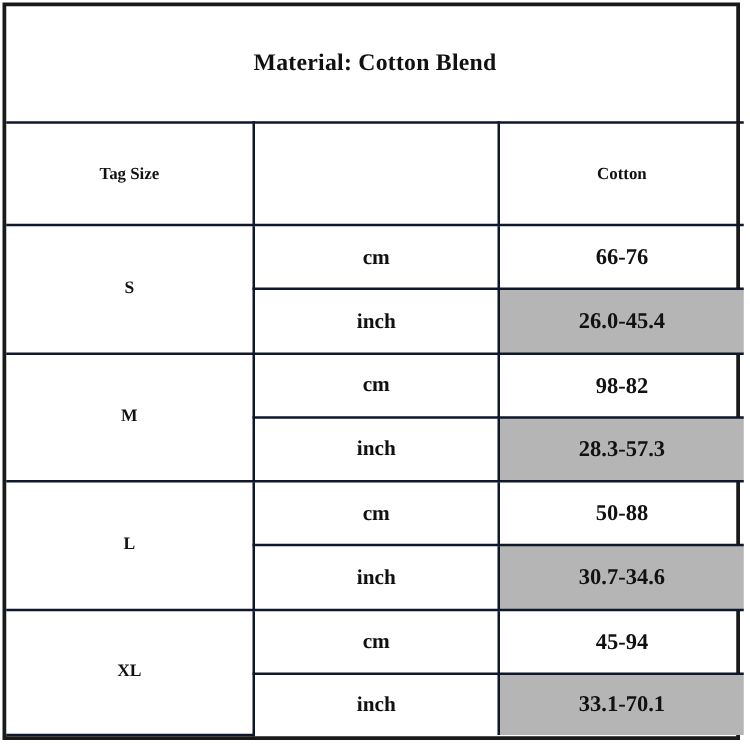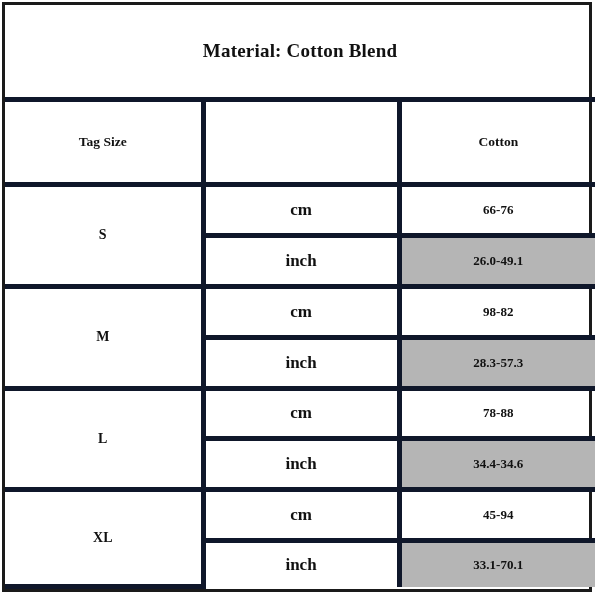--- a/index.html
+++ b/index.html
@@ -27,21 +27,21 @@
   }
 
   table.chart {
     width: 100%;
     height: 100%;
     border-collapse: collapse;
     table-layout: fixed;
   }
 
   table.chart td {
-    border: 5px solid #0f172a;
+    border: 2px solid #0f172a;
     text-align: center;
     vertical-align: middle;
     font-weight: bold;
     color: #111111;
     padding: 0;
   }
 
   
   col.c1 { width: 198px; }
   col.c2 { width: 196px; }
@@ -64,21 +64,21 @@
 
   td.size-cell {
     font-size: 14px;
   }
 
   td.unit-cell {
     font-size: 17px;
   }
 
   td.val-cell {
-    font-size: 13px;
+    font-size: 18px;
   }
 
   td.shaded {
     background: #b5b5b5;
   }
 
   
   table.chart tr:first-child td { border-top: none; }
   table.chart tr:last-child td { border-bottom: none; }
   table.chart td:first-child { border-left: none; }
@@ -105,41 +105,41 @@
         <td class="head-cell">Cotton</td>
       </tr>
 
       <tr>
         <td class="size-cell" rowspan="2">S</td>
         <td class="unit-cell">cm</td>
         <td class="val-cell">66-76</td>
       </tr>
       <tr>
         <td class="unit-cell">inch</td>
-        <td class="val-cell shaded">26.0-49.1</td>
+        <td class="val-cell shaded">26.0-45.4</td>
       </tr>
 
       <tr>
         <td class="size-cell" rowspan="2">M</td>
         <td class="unit-cell">cm</td>
         <td class="val-cell">98-82</td>
       </tr>
       <tr>
         <td class="unit-cell">inch</td>
         <td class="val-cell shaded">28.3-57.3</td>
       </tr>
 
       <tr>
         <td class="size-cell" rowspan="2">L</td>
         <td class="unit-cell">cm</td>
-        <td class="val-cell">78-88</td>
+        <td class="val-cell">50-88</td>
       </tr>
       <tr>
         <td class="unit-cell">inch</td>
-        <td class="val-cell shaded">34.4-34.6</td>
+        <td class="val-cell shaded">30.7-34.6</td>
       </tr>
 
       <tr>
         <td class="size-cell" rowspan="2">XL</td>
         <td class="unit-cell">cm</td>
         <td class="val-cell">45-94</td>
       </tr>
       <tr>
         <td class="unit-cell">inch</td>
         <td class="val-cell shaded">33.1-70.1</td>

